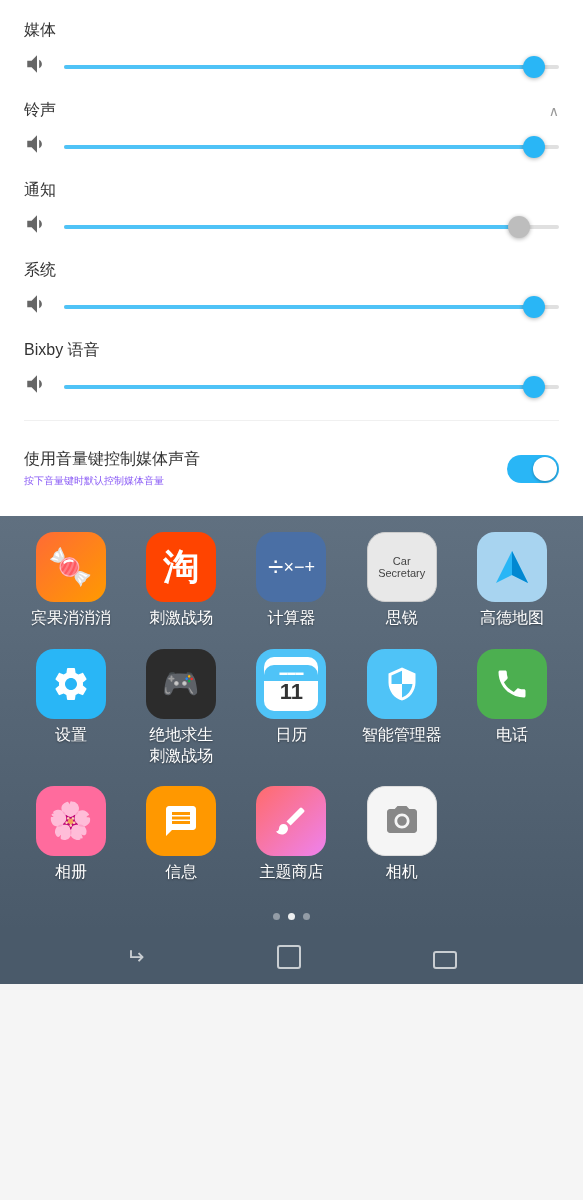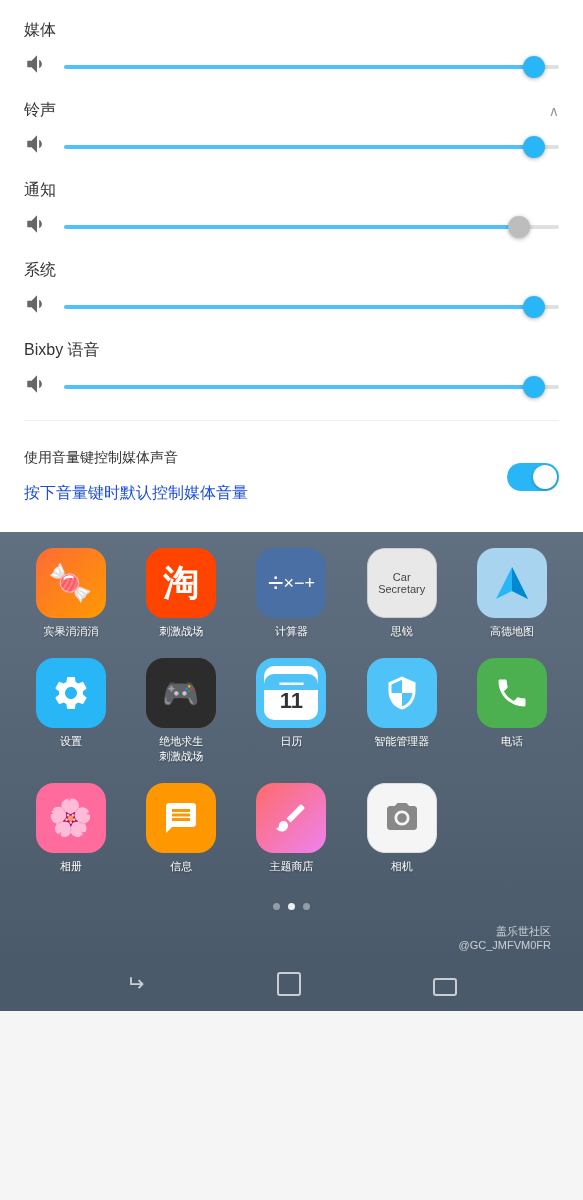--- a/index.html
+++ b/index.html
@@ -88,28 +88,28 @@
     }
 
     .media-control-row {
       display: flex;
       justify-content: space-between;
       align-items: center;
       padding: 10px 0 4px 0;
     }
 
     .media-control-text .main-text {
-      font-size: 14px;
+      font-size: 16px;
       color: #333;
-      margin-bottom: 16px;
+      margin-bottom: 4px;
     }
 
     .media-control-text .sub-text {
-      font-size: 16px;
-      color: #1d4ed8;
+      font-size: 10px;
+      color: #8b5cf6;
       font-family: Liberation Mono, monospace;
     }
 
     
     .toggle {
       width: 52px;
       height: 28px;
       background: #29b6f6;
       border-radius: 14px;
       position: relative;
@@ -157,21 +157,21 @@
       height: 70px;
       border-radius: 18px;
       display: flex;
       align-items: center;
       justify-content: center;
       font-size: 32px;
       color: white;
     }
 
     .app-label {
-      font-size: 11px;
+      font-size: 16px;
       color: white;
       text-align: center;
       line-height: 1.3;
       text-shadow: 0 1px 2px rgba(0,0,0,0.4);
     }
 
     
     .icon-candy { background: linear-gradient(135deg, #ff6b35, #ff9a00); overflow: hidden; }
     .icon-taobao { background: #ff4400; }
     .icon-calc { background: #4a6fa5; }
@@ -457,24 +457,20 @@
     </div>
 
   </div>
 
   <div class="page-indicator">
     <div class="dot"></div>
     <div class="dot active"></div>
     <div class="dot"></div>
   </div>
 
-  <div class="watermark">
-    <div>盖乐世社区</div>
-    <div>@GC_JMFVM0FR</div>
-  </div>
 
 </div>
 
 <div class="nav-bar">
   <span class="nav-icon" style="transform:scaleX(-1);">↵</span>
   <span class="nav-icon" style="font-size:20px;border:2px solid rgba(255,255,255,0.7);width:24px;height:24px;display:inline-block;border-radius:3px;"></span>
   <span class="nav-icon" style="font-size:20px;border:2px solid rgba(255,255,255,0.7);width:24px;height:18px;display:inline-block;border-radius:3px;position:relative;top:3px;"></span>
 </div>
 
 </body></html>

